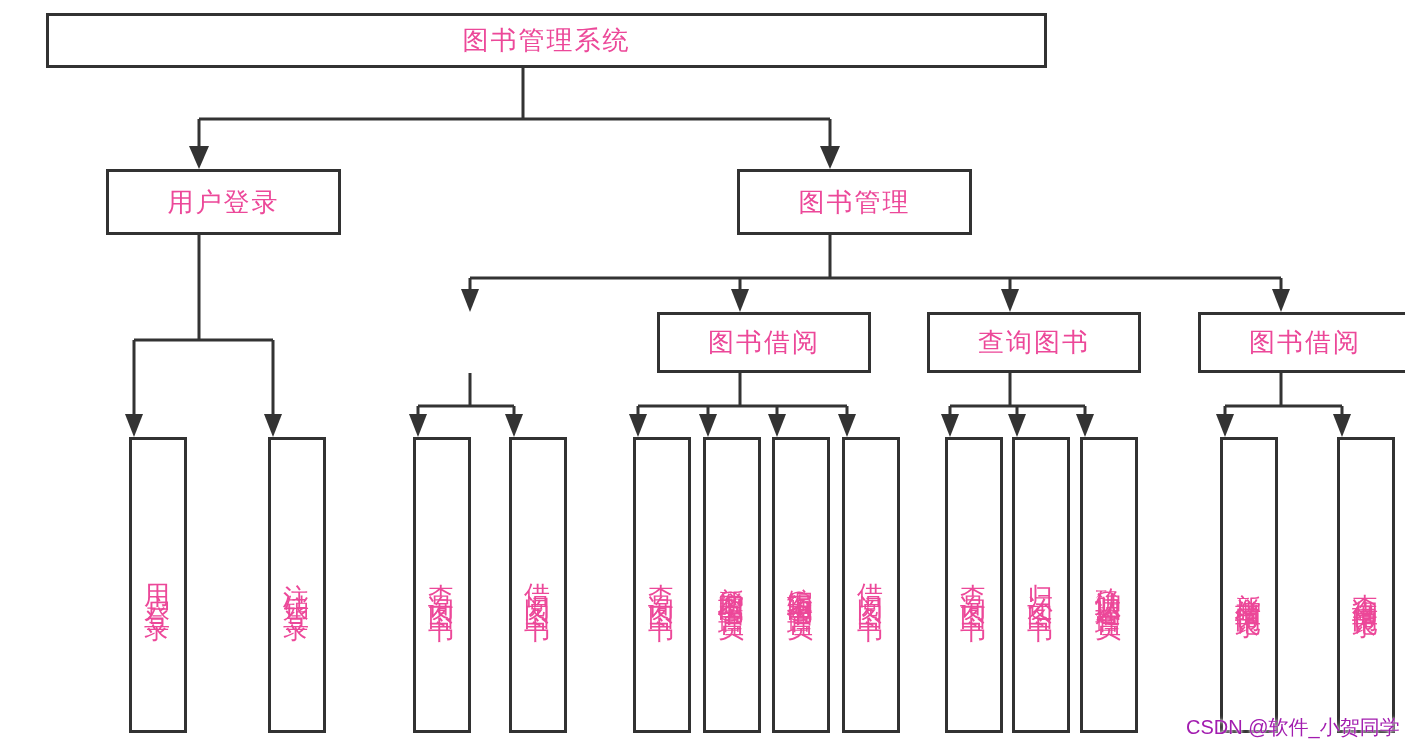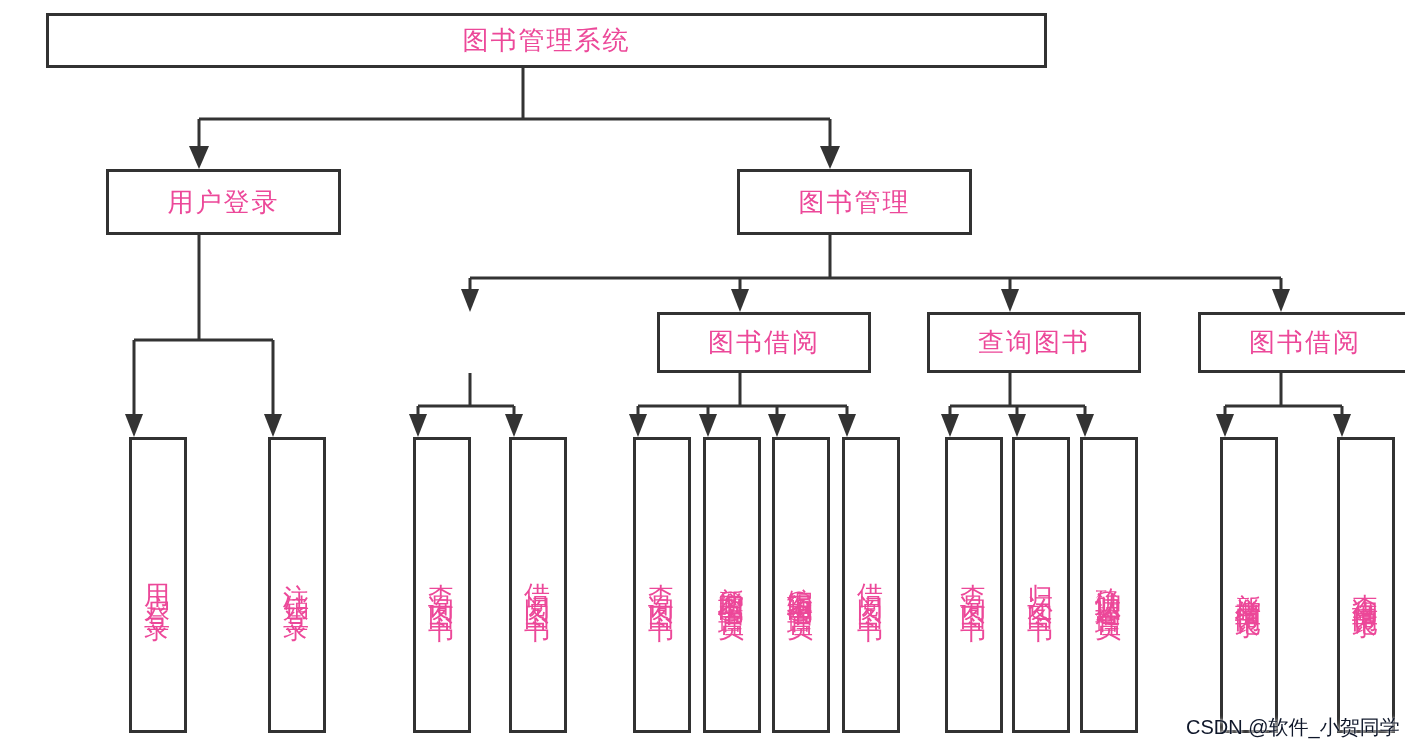--- a/index.html
+++ b/index.html
@@ -12,21 +12,21 @@
     position:absolute;box-sizing:border-box;background:#ffffff;border:3px solid #323232;
     display:flex;align-items:center;justify-content:center;
     color:#ec4899;font-size:26px;z-index:2;margin-left:24px;
   }
   .node span{letter-spacing:2px;white-space:nowrap;}
   .vnode span{
     writing-mode:vertical-rl;text-orientation:mixed;letter-spacing:11px;white-space:nowrap;
   }
   #watermark{
     position:absolute;left:1186px;top:714px;z-index:5;
-    font-size:20px;color:#0f172a;white-space:nowrap;
+    font-size:20px;color:#a21caf;white-space:nowrap;
     text-shadow:0 0 2px #ffffff,0 0 4px #ffffff;
   }
 </style>
 </head>
 <body>
 
 <div id="canvas">
 
   <svg id="wires" viewBox="0 0 1405 747" xmlns="http://www.w3.org/2000/svg">
     <g stroke="#333333" stroke-width="3" fill="none">

